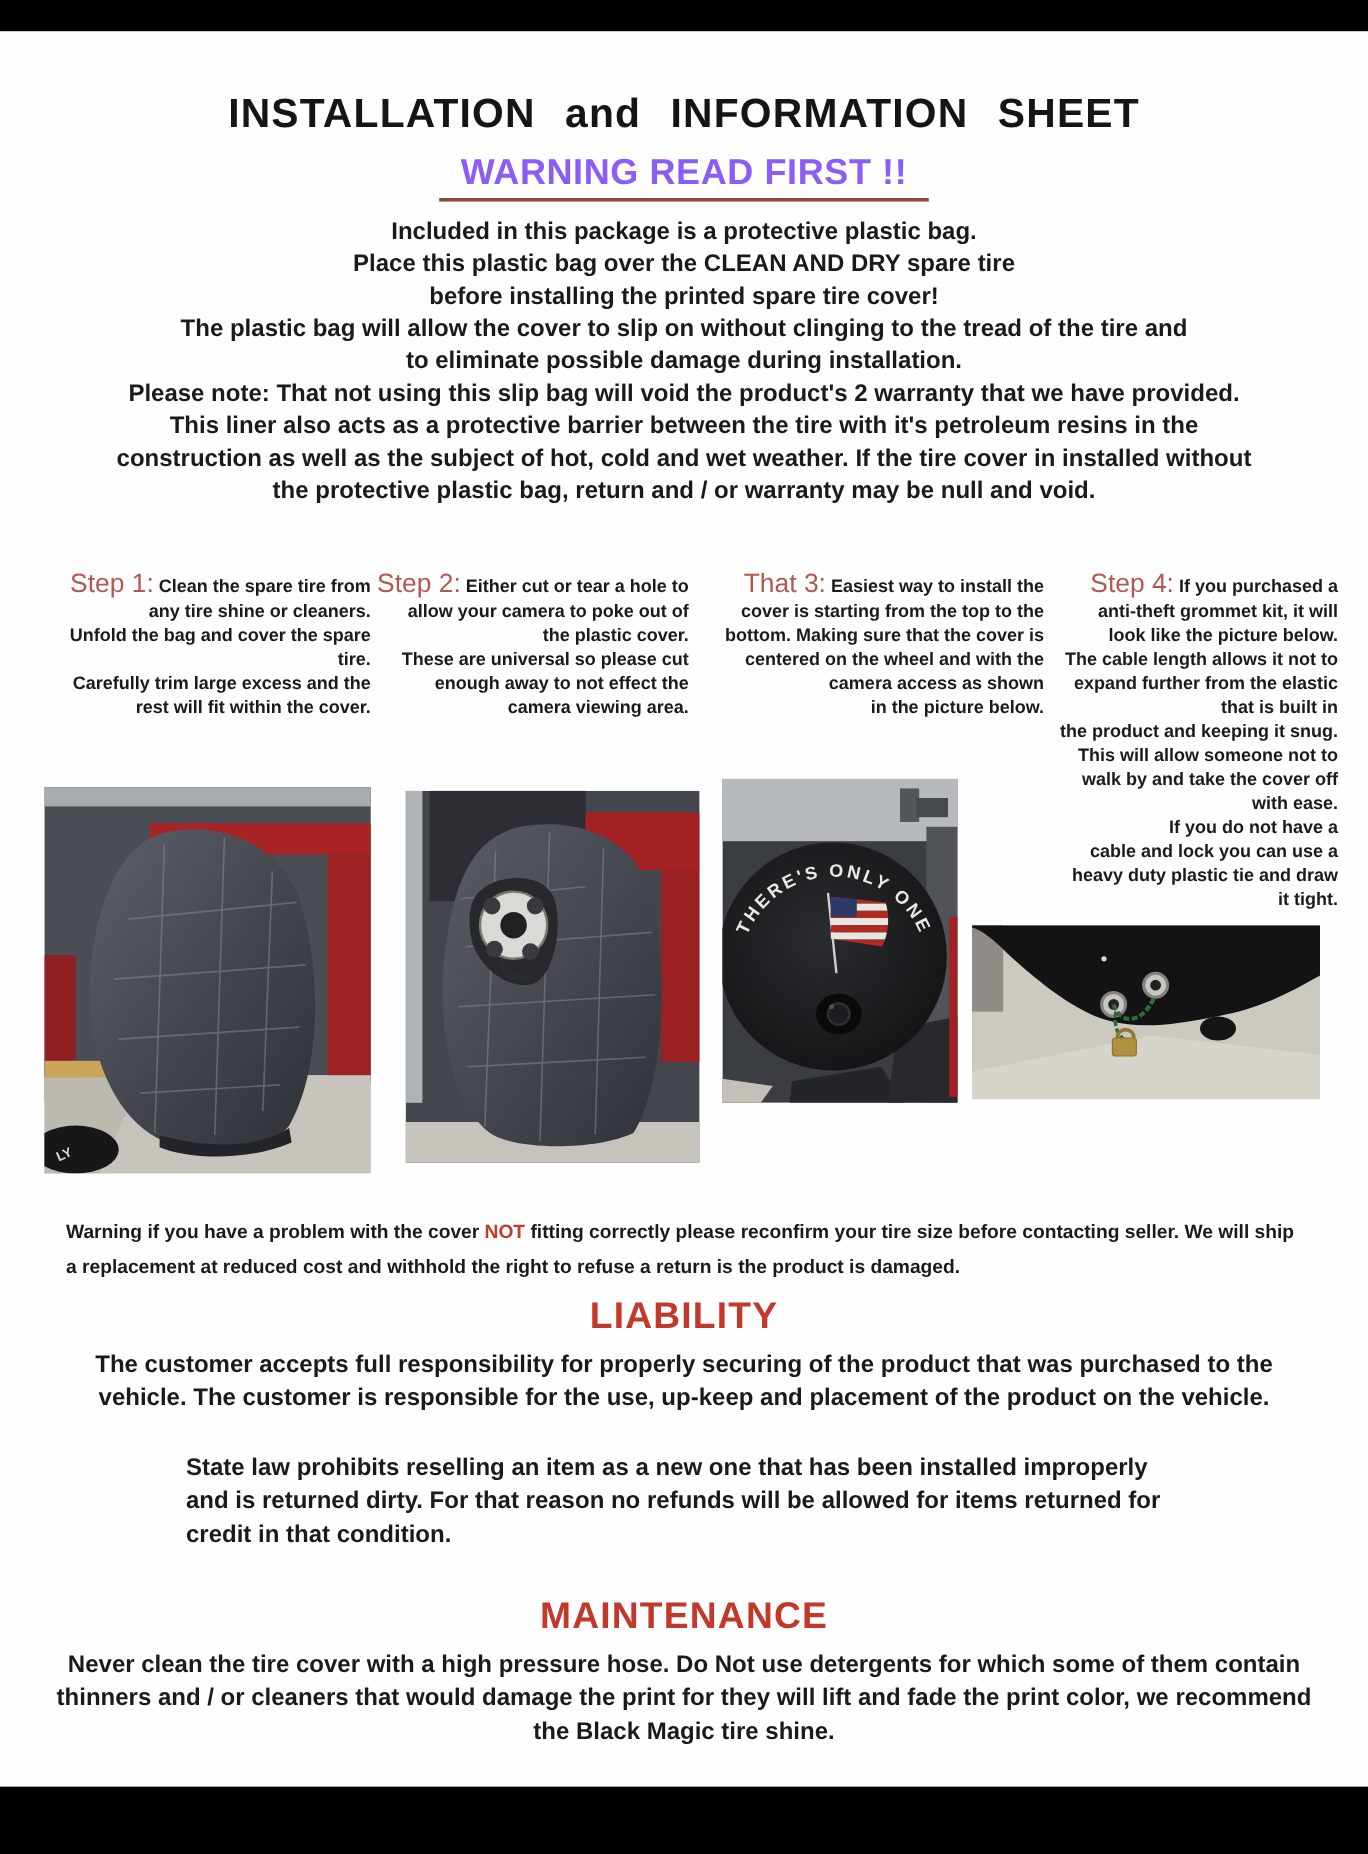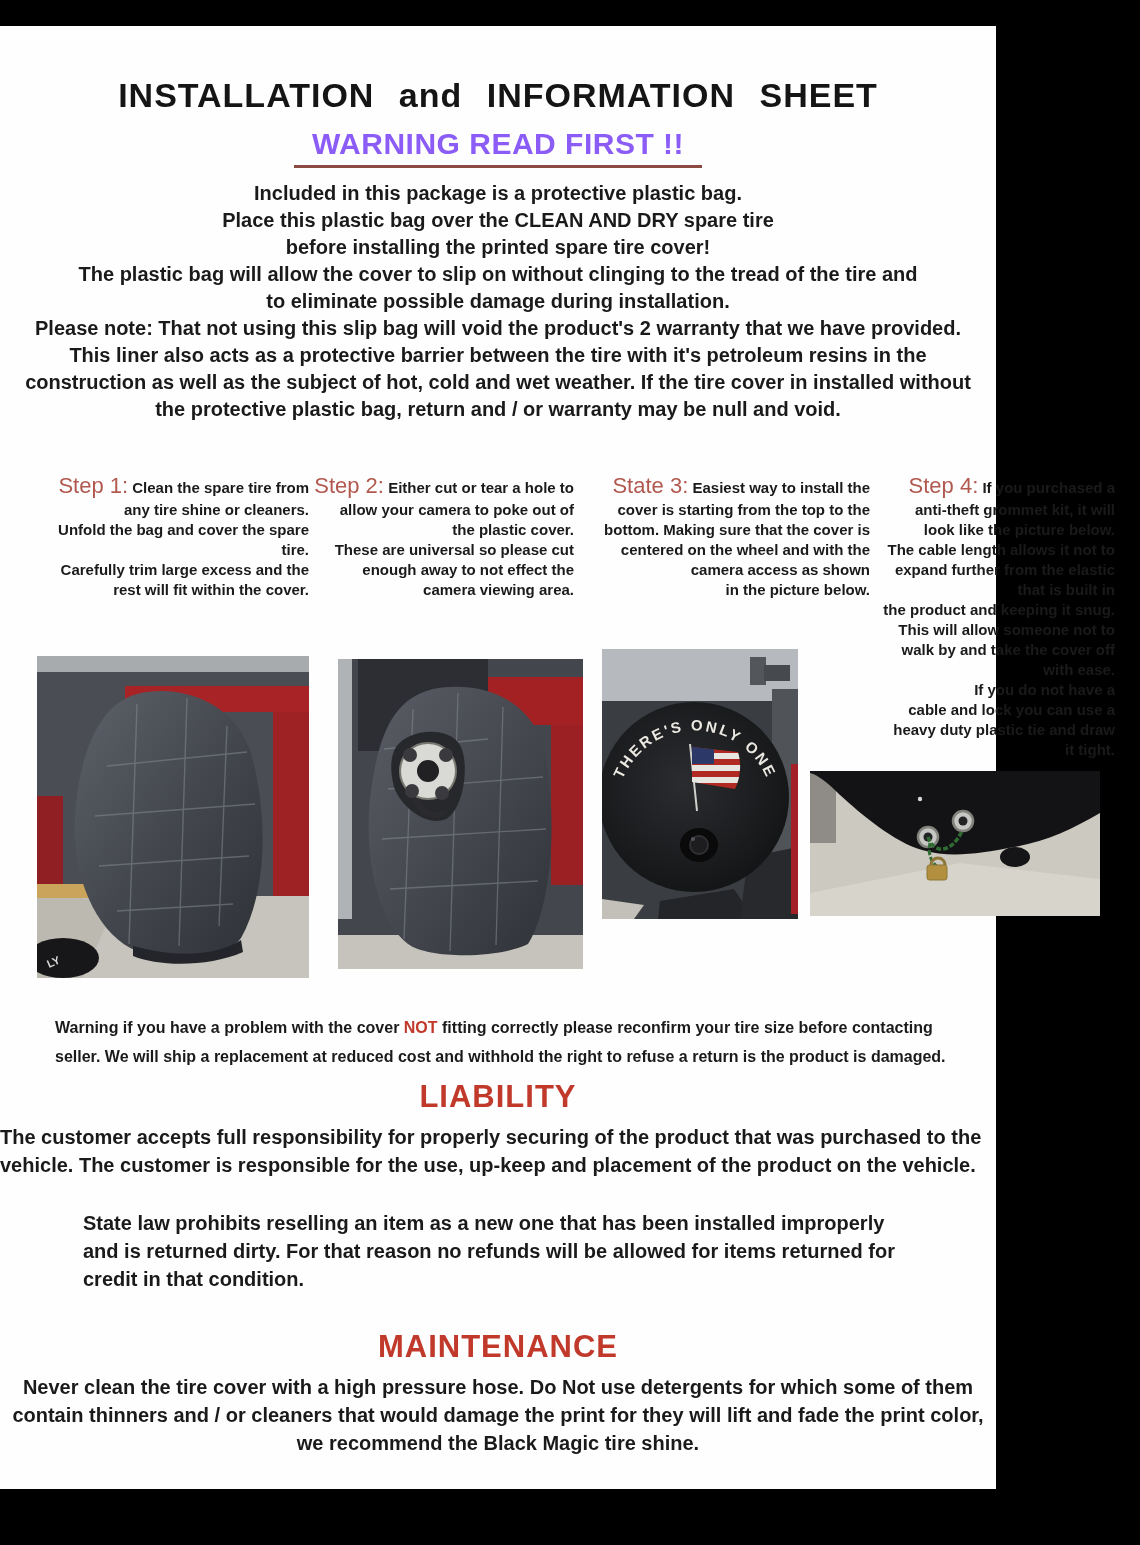--- a/index.html
+++ b/index.html
@@ -1,18 +1,18 @@
 <!DOCTYPE html>
 <html><head>
 <meta charset="utf-8">
 <style>
   html,body{margin:0;padding:0;background:#000;}
   .frame{width:1140px;height:1545px;background:#000;position:relative;overflow:hidden;}
   .page{
-    position:absolute;left:0;top:26px;width:996px;height:1463px;background:#fefefe;
+    position:absolute;left:0;top:26px;width:1140px;height:1463px;background:#fefefe;
     font-family:"Liberation Sans","DejaVu Sans",sans-serif;font-weight:bold;color:#1a1a1a;
   }
   .top-bar{position:absolute;left:0;top:0;width:1140px;height:26px;background:#000;}
   .bottom-bar{position:absolute;left:0;top:1489px;width:1140px;height:56px;background:#000;}
 
   .doc-title{margin:0;padding-top:50px;text-align:center;font-size:34px;letter-spacing:1px;word-spacing:14px;color:#151515;}
   .warn-wrap{text-align:center;margin-top:12px;}
   .warn-heading{display:inline-block;font-size:30px;color:#8b5cf6;letter-spacing:.5px;
     border-bottom:3px solid #8a4a42;padding:0 18px 4px 18px;}
   .intro{margin-top:12px;}
@@ -28,21 +28,21 @@
   #col4{left:883px;width:232px;}
   .photo{position:absolute;display:block;}
   #photo1{left:37px;top:185px;}
   #photo2{left:338px;top:188px;}
   #photo3{left:602px;top:178px;}
   #photo4{left:810px;top:300px;}
 
   .warn-note{margin:30px 50px 0 55px;font-size:16px;line-height:29px;text-align:left;max-width:1040px;}
   .red-word{color:#c0392b;}
   .section-heading{text-align:center;color:#c0392b;font-size:31px;margin-top:8px;letter-spacing:1px;}
-  .liability-p1{margin:8px auto 0 auto;max-width:1050px;text-align:left;font-size:20px;line-height:28px;}
+  .liability-p1{margin:8px auto 0 auto;max-width:1050px;text-align:center;font-size:20px;line-height:28px;}
   .liability-p2{margin:30px auto 0 auto;max-width:830px;text-align:left;font-size:20px;line-height:28px;}
   .maintenance-p{margin:8px auto 0 auto;max-width:1060px;text-align:center;font-size:20px;line-height:28px;}
 </style>
 </head>
 <body>
 
 <div class="frame">
   <div class="top-bar"></div>
 
   <div class="page">
@@ -74,21 +74,21 @@
 Carefully trim large excess and the rest will fit within the cover.</span>
       </div>
 
       <div class="step-col" id="col2">
         <span class="step-label">Step 2:</span>
         <span class="step-text">Either cut or tear a hole to allow your camera to poke out of the plastic cover.
 These are universal so please cut enough away to not effect the camera viewing area.</span>
       </div>
 
       <div class="step-col" id="col3">
-        <span class="step-label">State 3:</span>
+        <span class="step-label">That 3:</span>
         <span class="step-text">Easiest way to install the cover is starting from the top to the bottom. Making sure that the cover is centered on the wheel and with the camera access as shown
 in the picture below.</span>
       </div>
 
       <div class="step-col" id="col4">
         <span class="step-label">Step 4:</span>
         <span class="step-text">If you purchased a anti-theft grommet kit, it will look like the picture below.
 The cable length allows it not to expand further from the elastic that is built in
 the product and keeping it snug. This will allow someone not to walk by and take the cover off with ease.
 If you do not have a

